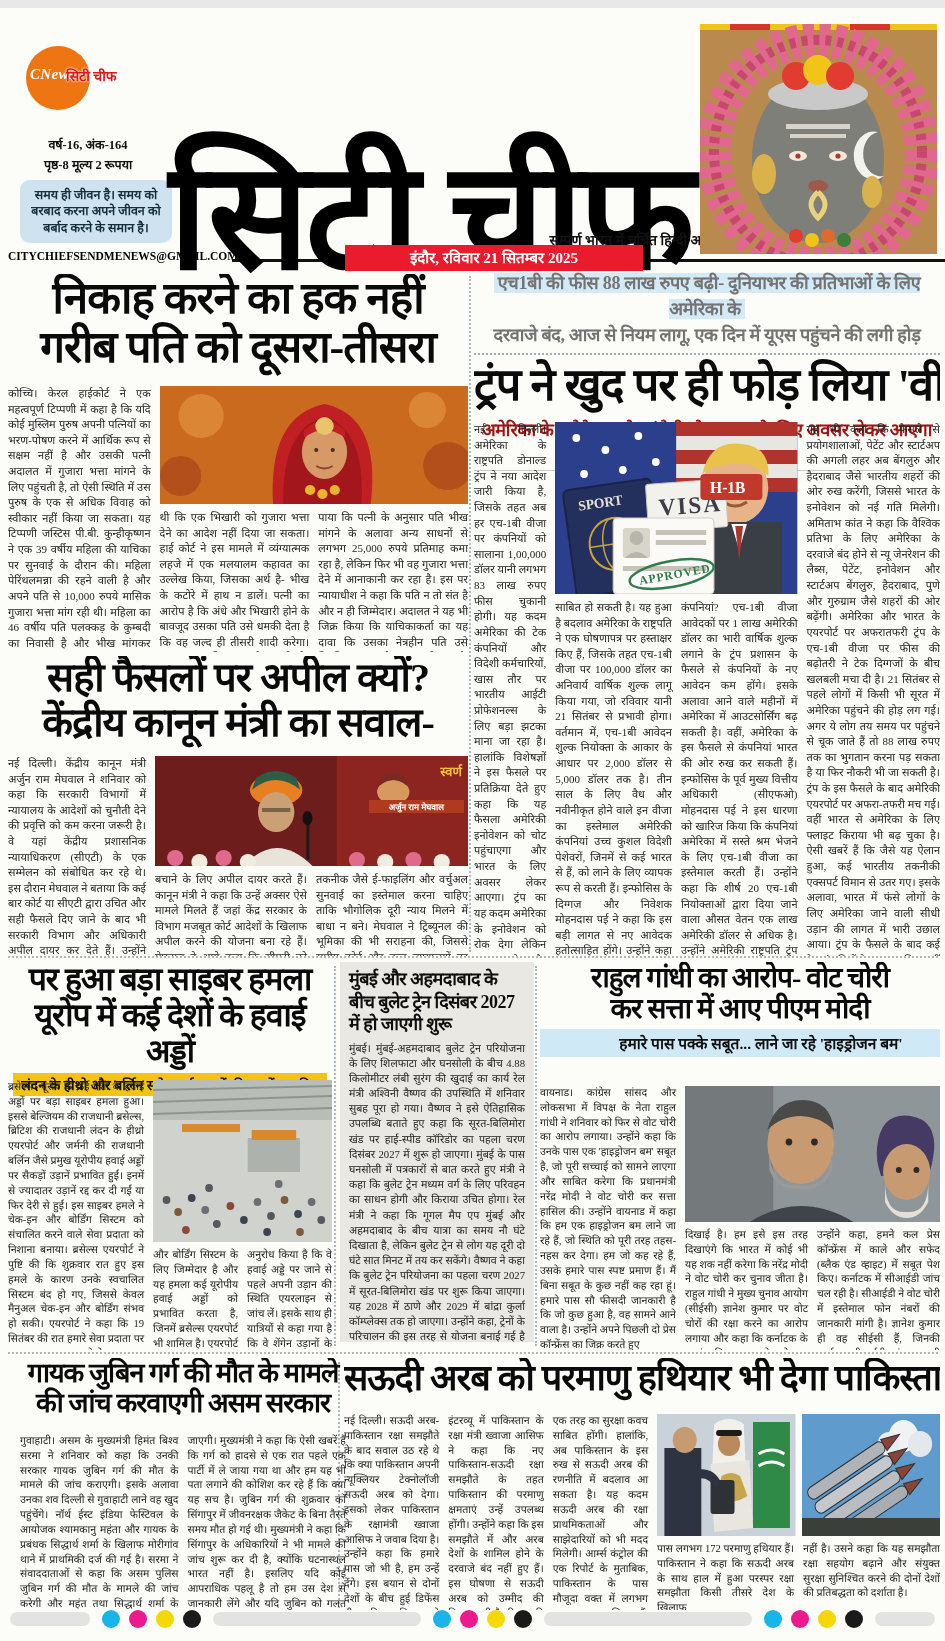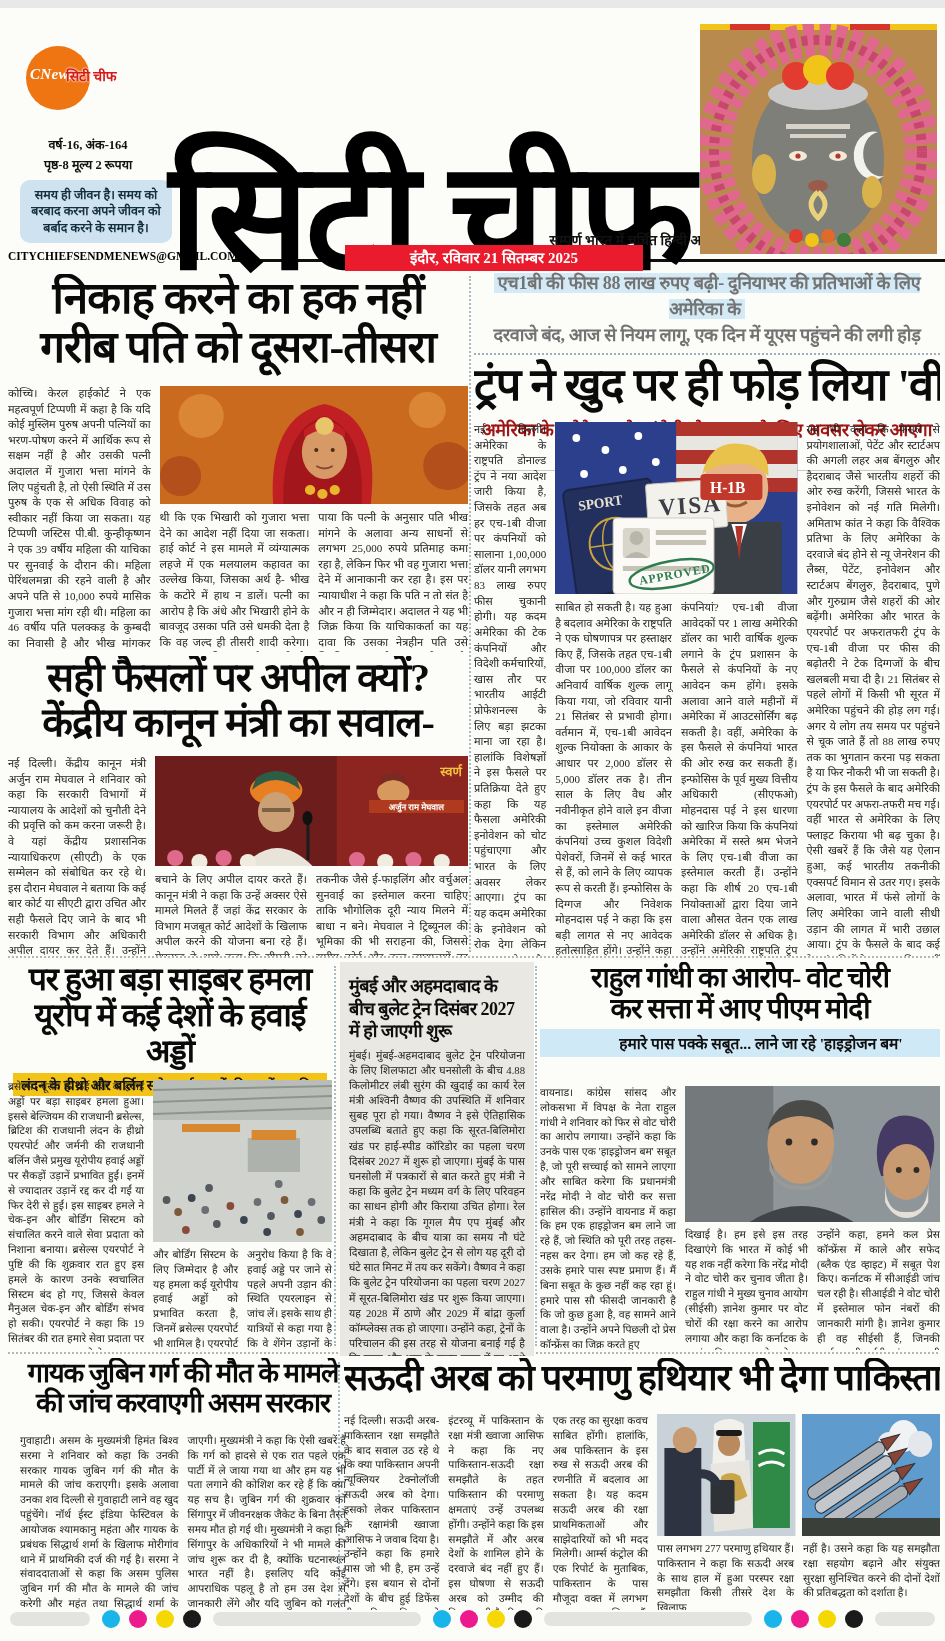--- a/index.html
+++ b/index.html
@@ -300,21 +300,21 @@
           </svg>
         </div>
         <div class="flexrow">
           <div class="col sm grow">और बोर्डिंग सिस्टम के लिए जिम्मेदार है और यह हमला कई यूरोपीय हवाई अड्डों को प्रभावित करता है, जिनमें ब्रसेल्स एयरपोर्ट भी शामिल है। एयरपोर्ट ने यह भी कहा कि कंपनी इस समस्या को हल करने में सक्रिय रूप से काम कर रहा है और यात्रियों से</div>
           <div class="col sm grow">अनुरोध किया है कि वे हवाई अड्डे पर जाने से पहले अपनी उड़ान की स्थिति एयरलाइन से जांच लें। इसके साथ ही यात्रियों से कहा गया है कि वे शेंगेन उड़ानों के लिए दो घंटे पहले और अंतरराष्ट्रीय उड़ानों के लिए तीन घंटे पहले हवाई अड्डे पर पहुंचें।</div>
         </div>
       </div>
     </div>
   </div>
 
-  <div class="story graybox" style="left:340px;top:954px;width:176px;height:368px;padding:13px 9px;">
+  <div class="story graybox" style="left:340px;top:954px;width:176px;height:368px;padding:6px 9px;">
     <h3>मुंबई और अहमदाबाद के बीच बुलेट ट्रेन दिसंबर 2027 में हो जाएगी शुरू</h3>
     <div class="col">मुंबई। मुंबई-अहमदाबाद बुलेट ट्रेन परियोजना के लिए शिलफाटा और घनसोली के बीच 4.88 किलोमीटर लंबी सुरंग की खुदाई का कार्य रेल मंत्री अश्विनी वैष्णव की उपस्थिति में शनिवार सुबह पूरा हो गया। वैष्णव ने इसे ऐतिहासिक उपलब्धि बताते हुए कहा कि सूरत-बिलिमोरा खंड पर हाई-स्पीड कॉरिडोर का पहला चरण दिसंबर 2027 में शुरू हो जाएगा। मुंबई के पास घनसोली में पत्रकारों से बात करते हुए मंत्री ने कहा कि बुलेट ट्रेन मध्यम वर्ग के लिए परिवहन का साधन होगी और किराया उचित होगा। रेल मंत्री ने कहा कि गूगल मैप एप मुंबई और अहमदाबाद के बीच यात्रा का समय नौ घंटे दिखाता है, लेकिन बुलेट ट्रेन से लोग यह दूरी दो घंटे सात मिनट में तय कर सकेंगे। वैष्णव ने कहा कि बुलेट ट्रेन परियोजना का पहला चरण 2027 में सूरत-बिलिमोरा खंड पर शुरू किया जाएगा। यह 2028 में ठाणे और 2029 में बांद्रा कुर्ला कॉम्प्लेक्स तक हो जाएगा। उन्होंने कहा, ट्रेनों के परिचालन की इस तरह से योजना बनाई गई है कि सुबह और शाम के व्यस्त समय में हर आधे घंटे में एक ट्रेन रवाना होगी।</div>
   </div>
 
   <div class="story" style="left:540px;top:954px;width:400px;height:388px;">
     <div class="headline" style="font-size:28px;">
       <div>राहुल गांधी का आरोप- वोट चोरी</div>
       <div>कर सत्ता में आए पीएम मोदी</div>
     </div>
     <div class="blue-subhead" style="margin:4px 0 6px 0;padding-left:46px;">हमारे पास पक्के सबूत... लाने जा रहे 'हाइड्रोजन बम'</div>
@@ -403,21 +403,21 @@
                 <g transform="rotate(-32 42 62)">
                     <rect x="2" y="54" width="96" height="13" rx="6" fill="#b0b3b7"></rect>
                     <path d="M98 54 l20 6.5 l-20 6.5 z" fill="#8a4436"></path>
                   </g>
               </g>
               <rect y="104" width="150" height="18" fill="#3a3f3a"></rect>
             </svg>
           </div>
         </div>
         <div class="flexrow">
-          <div class="col sm grow">पास लगभग 277 परमाणु हथियार हैं। पाकिस्तान ने कहा कि सऊदी अरब के साथ हाल में हुआ परस्पर रक्षा समझौता किसी तीसरे देश के खिलाफ</div>
+          <div class="col sm grow">पास लगभग 172 परमाणु हथियार हैं। पाकिस्तान ने कहा कि सऊदी अरब के साथ हाल में हुआ परस्पर रक्षा समझौता किसी तीसरे देश के खिलाफ</div>
           <div class="col sm grow">नहीं है। उसने कहा कि यह समझौता रक्षा सहयोग बढ़ाने और संयुक्त सुरक्षा सुनिश्चित करने की दोनों देशों की प्रतिबद्धता को दर्शाता है।</div>
         </div>
       </div>
     </div>
   </div>
 
   <div class="regbar">
     <div class="pill" style="width:80px;"></div>
     <div class="dots">
       <div class="dot c"></div>

